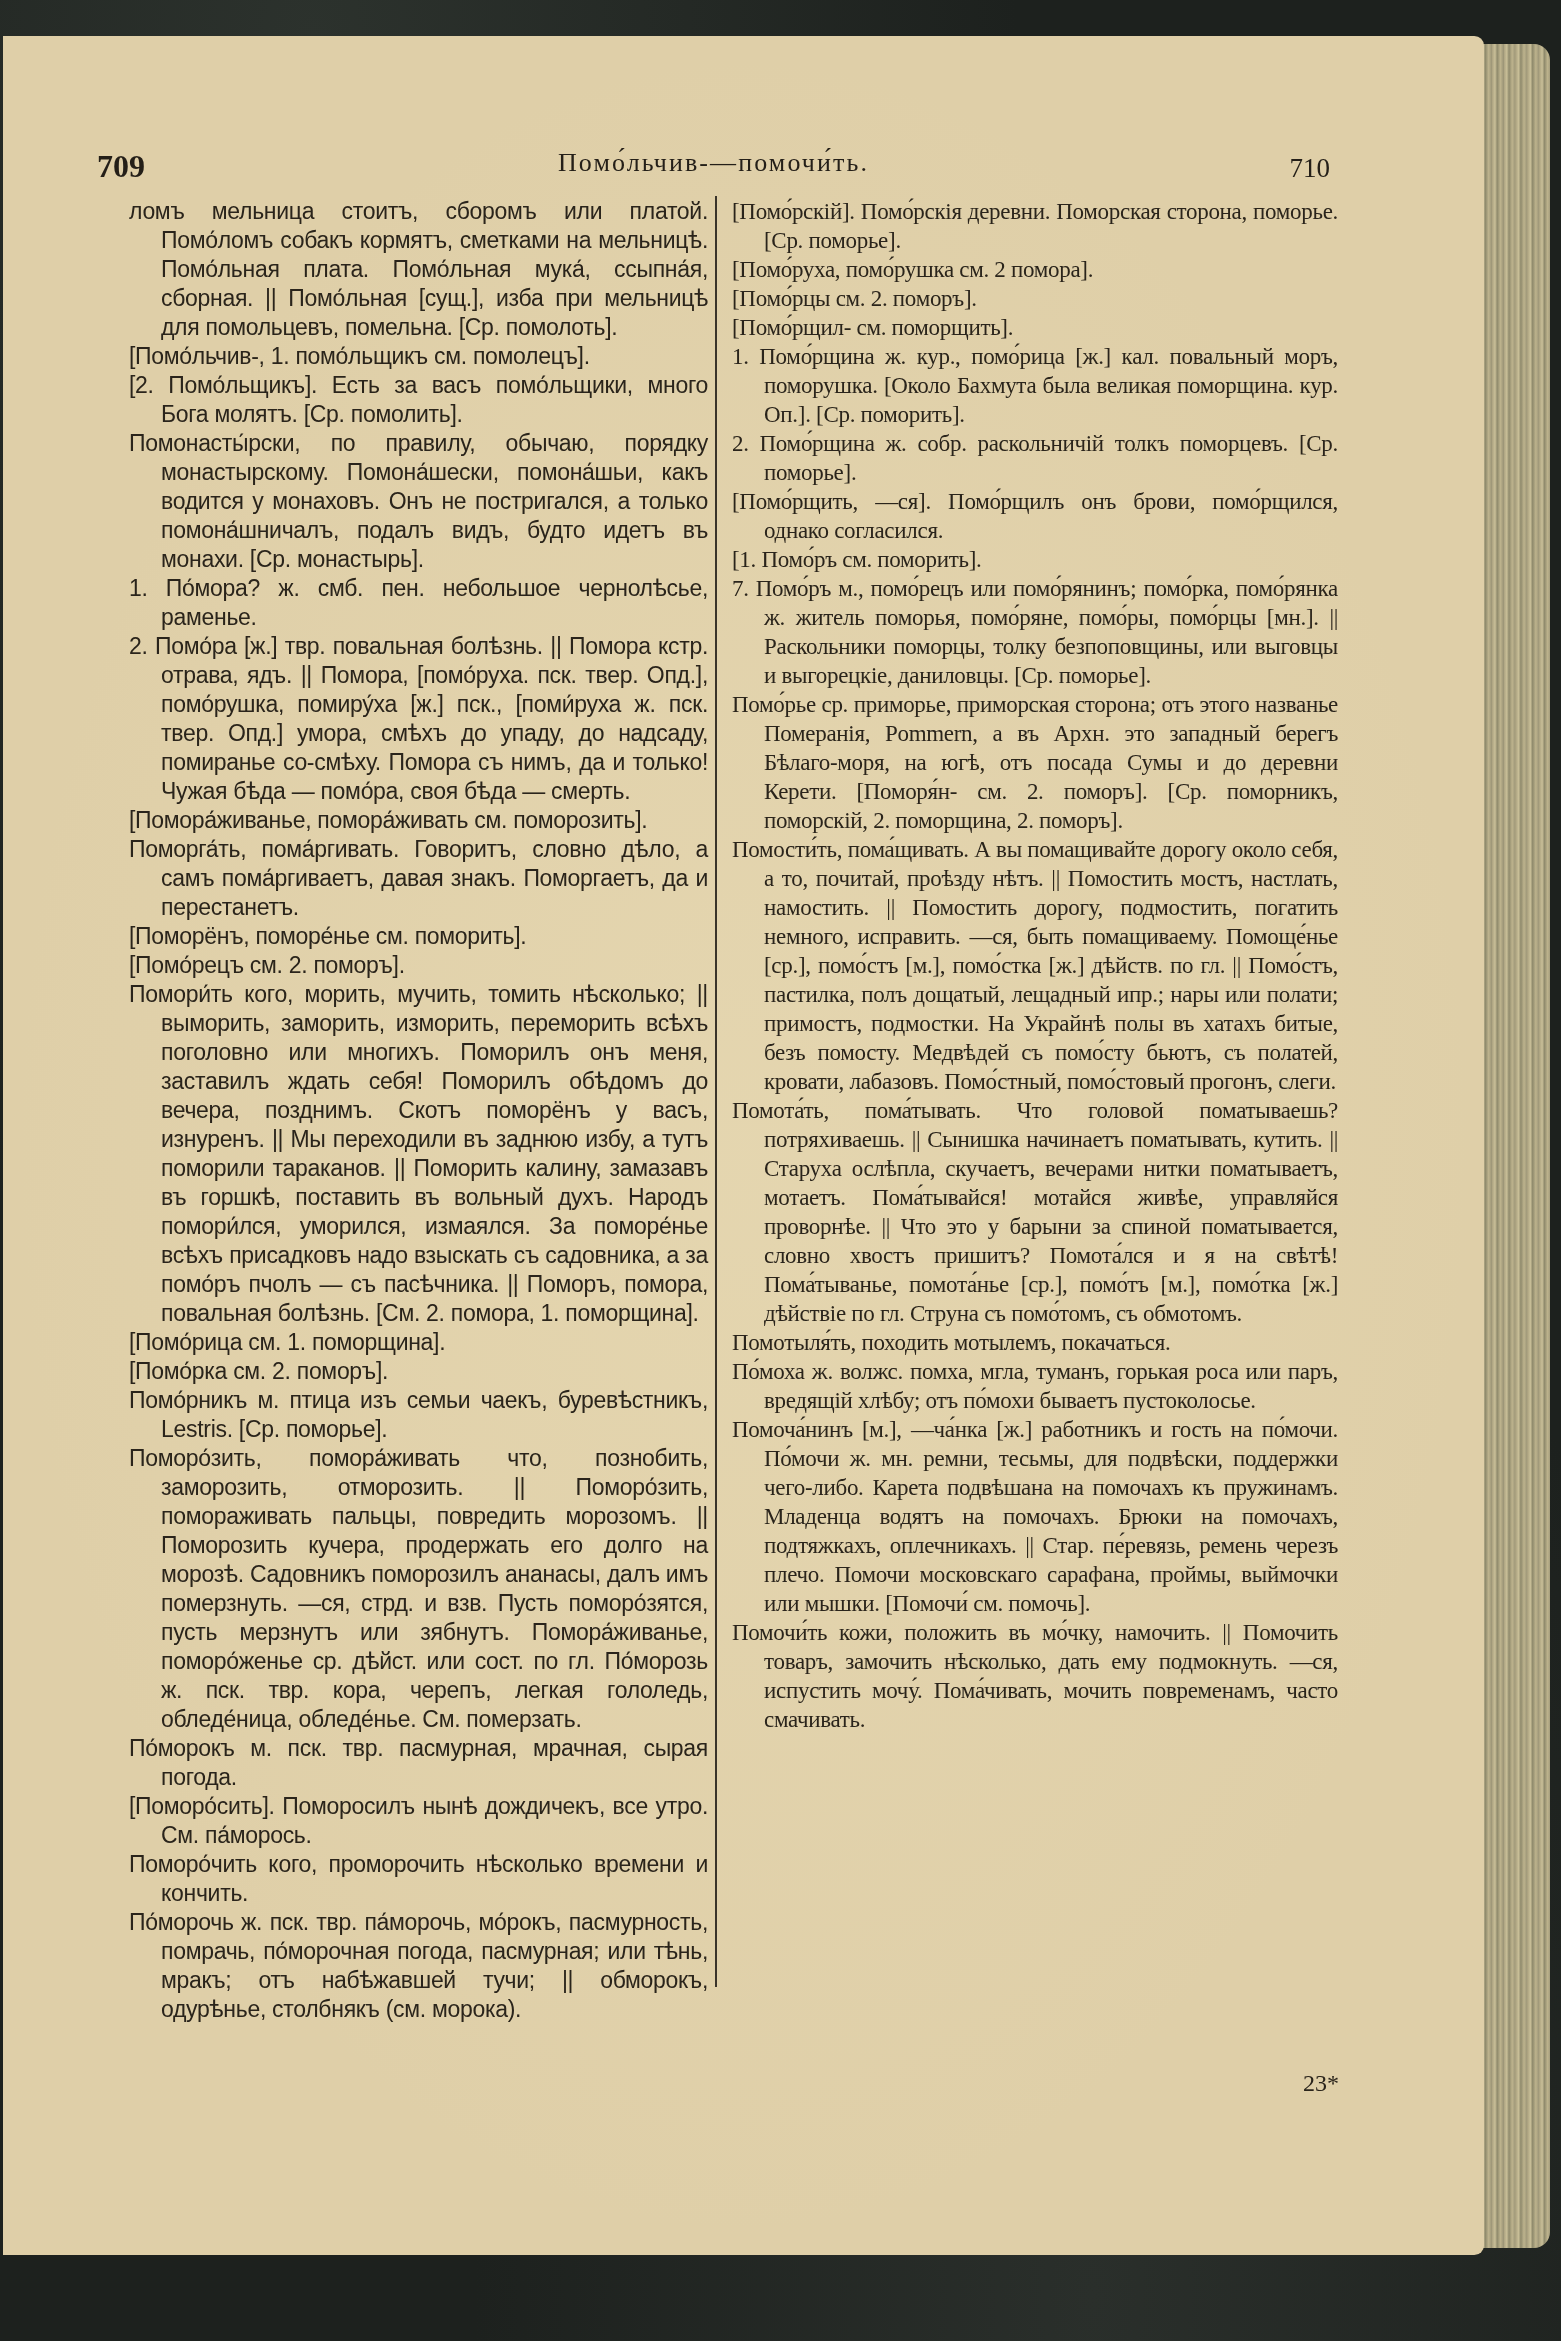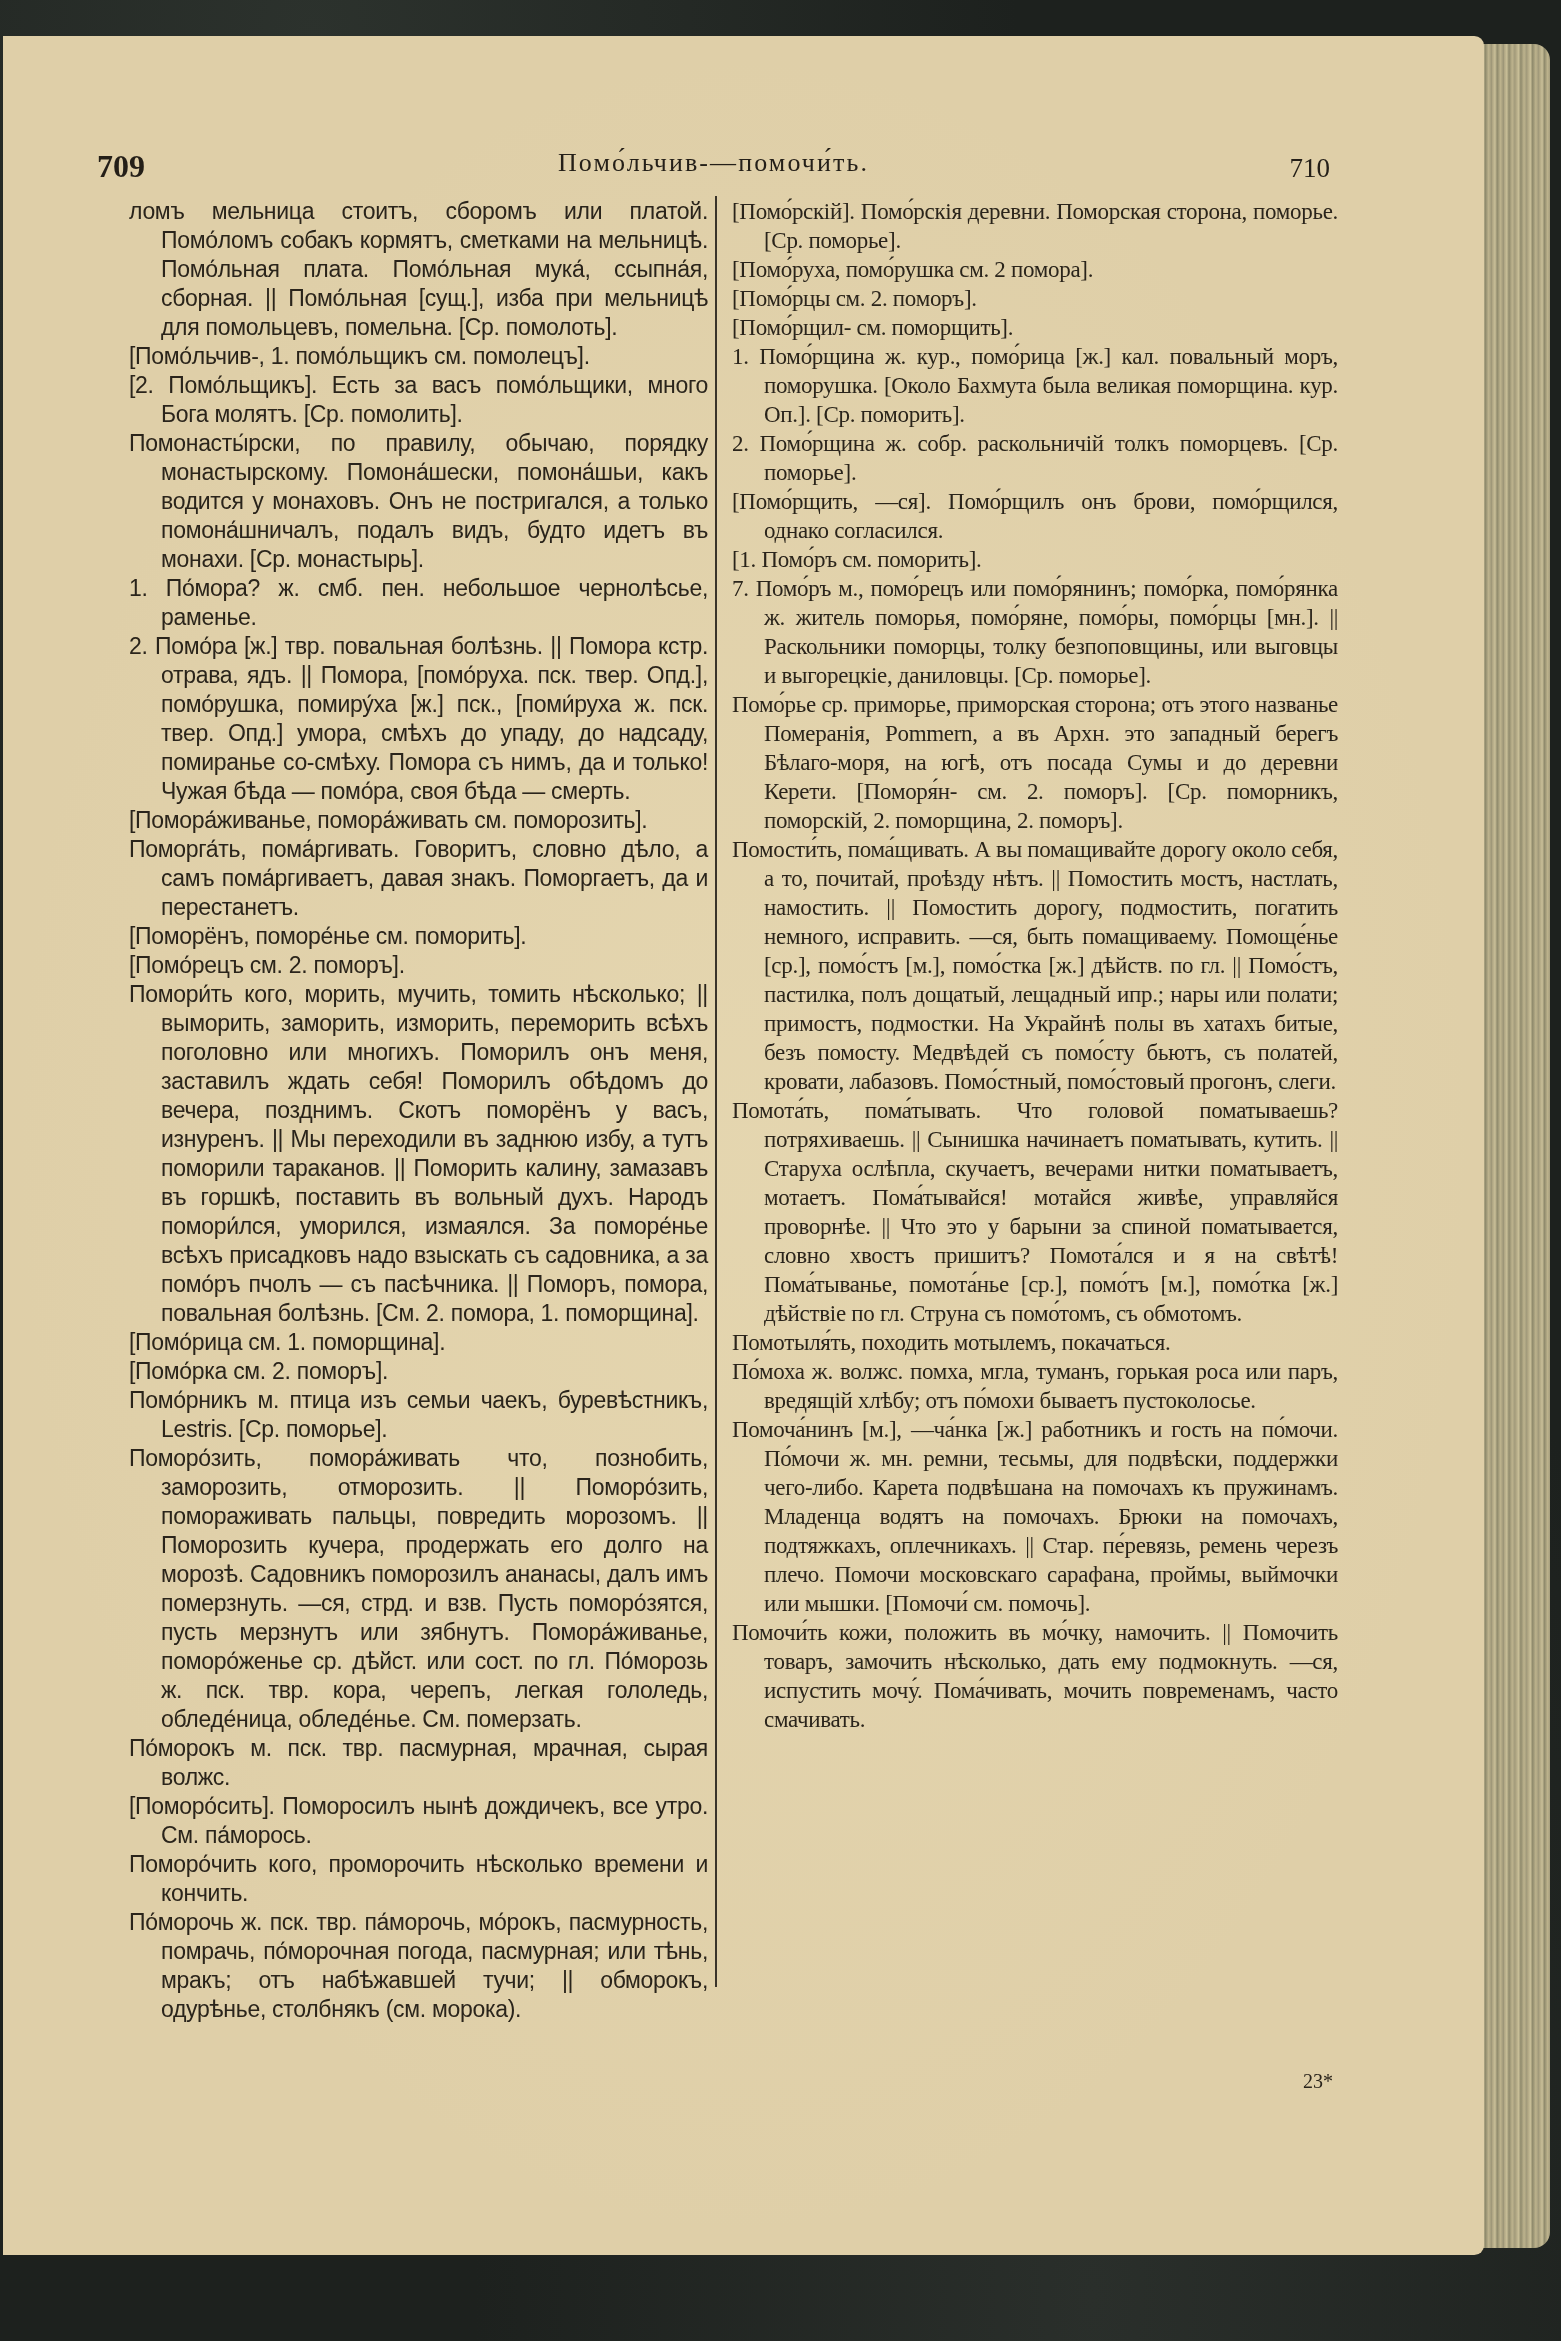--- a/index.html
+++ b/index.html
@@ -46,21 +46,21 @@
   .col.right { left:718px; width:606px; padding-left:14px;font-family:Liberation Serif, serif; }
   .divider {
     position:absolute; left:715px; top:196px; width:1.6px; height:1791px;
     background:#3a342a;
   }
   .entry {
     margin:0; padding-left:32px; text-indent:-32px; text-align:justify;
     letter-spacing:-0.3px;
   }
   .sig {
-    position:absolute; left:1303px; top:2070px; font-size:20px; color:#2a241b;
+    position:absolute; left:1303px; top:2070px; font-size:24px; color:#2a241b;
   }
 </style>
 </head>
 <body>
 
 <div class="bg-texture"></div>
 <div class="page-stack"></div>
 
 <div class="page"></div>
 
@@ -81,21 +81,21 @@
   <p class="entry">2. Помо́ра [ж.] твр. повальная болѣзнь. || Помора кстр. отрава, ядъ. || Помора, [помо́руха. пск. твер. Опд.], помо́рушка, помиру́ха [ж.] пск., [поми́руха ж. пск. твер. Опд.] умора, смѣхъ до упаду, до надсаду, помиранье со-смѣху. Помора съ нимъ, да и только! Чужая бѣда — помо́ра, своя бѣда — смерть.</p>
   <p class="entry">[Помора́живанье, помора́живать см. поморозить].</p>
   <p class="entry">Поморга́ть, пома́ргивать. Говоритъ, словно дѣло, а самъ пома́ргиваетъ, давая знакъ. Поморгаетъ, да и перестанетъ.</p>
   <p class="entry">[Поморёнъ, поморе́нье см. поморить].</p>
   <p class="entry">[Помо́рецъ см. 2. поморъ].</p>
   <p class="entry">Помори́ть кого, морить, мучить, томить нѣсколько; || выморить, заморить, изморить, переморить всѣхъ поголовно или многихъ. Поморилъ онъ меня, заставилъ ждать себя! Поморилъ обѣдомъ до вечера, позднимъ. Скотъ поморёнъ у васъ, изнуренъ. || Мы переходили въ заднюю избу, а тутъ поморили тараканов. || Поморить калину, замазавъ въ горшкѣ, поставить въ вольный духъ. Народъ помори́лся, уморился, измаялся. За поморе́нье всѣхъ присадковъ надо взыскать съ садовника, а за помо́ръ пчолъ — съ пасѣчника. || Поморъ, помора, повальная болѣзнь. [См. 2. помора, 1. поморщина].</p>
   <p class="entry">[Помо́рица см. 1. поморщина].</p>
   <p class="entry">[Помо́рка см. 2. поморъ].</p>
   <p class="entry">Помо́рникъ м. птица изъ семьи чаекъ, буревѣстникъ, Lestris. [Ср. поморье].</p>
   <p class="entry">Поморо́зить, помора́живать что, познобить, заморозить, отморозить. || Поморо́зить, помораживать пальцы, повредить морозомъ. || Поморозить кучера, продержать его долго на морозѣ. Садовникъ поморозилъ ананасы, далъ имъ померзнуть. —ся, стрд. и взв. Пусть поморо́зятся, пусть мерзнутъ или зябнутъ. Помора́живанье, поморо́женье ср. дѣйст. или сост. по гл. По́морозь ж. пск. твр. кора, черепъ, легкая гололедь, обледе́ница, обледе́нье. См. померзать.</p>
-  <p class="entry">По́морокъ м. пск. твр. пасмурная, мрачная, сырая волжс.</p>
+  <p class="entry">По́морокъ м. пск. твр. пасмурная, мрачная, сырая погода.</p>
   <p class="entry">[Поморо́сить]. Поморосилъ нынѣ дождичекъ, все утро. См. па́морось.</p>
   <p class="entry">Поморо́чить кого, проморочить нѣсколько времени и кончить.</p>
   <p class="entry">По́морочь ж. пск. твр. па́морочь, мо́рокъ, пасмурность, помрачь, по́морочная погода, пасмурная; или тѣнь, мракъ; отъ набѣжавшей тучи; || обморокъ, одурѣнье, столбнякъ (см. морока).</p>
 </div>
 
 <div class="col right">
   <p class="entry">[Помо́рскій]. Помо́рскія деревни. Поморская сторона, поморье. [Ср. поморье].</p>
   <p class="entry">[Помо́руха, помо́рушка см. 2 помора].</p>
   <p class="entry">[Помо́рцы см. 2. поморъ].</p>
   <p class="entry">[Помо́рщил- см. поморщить].</p>

